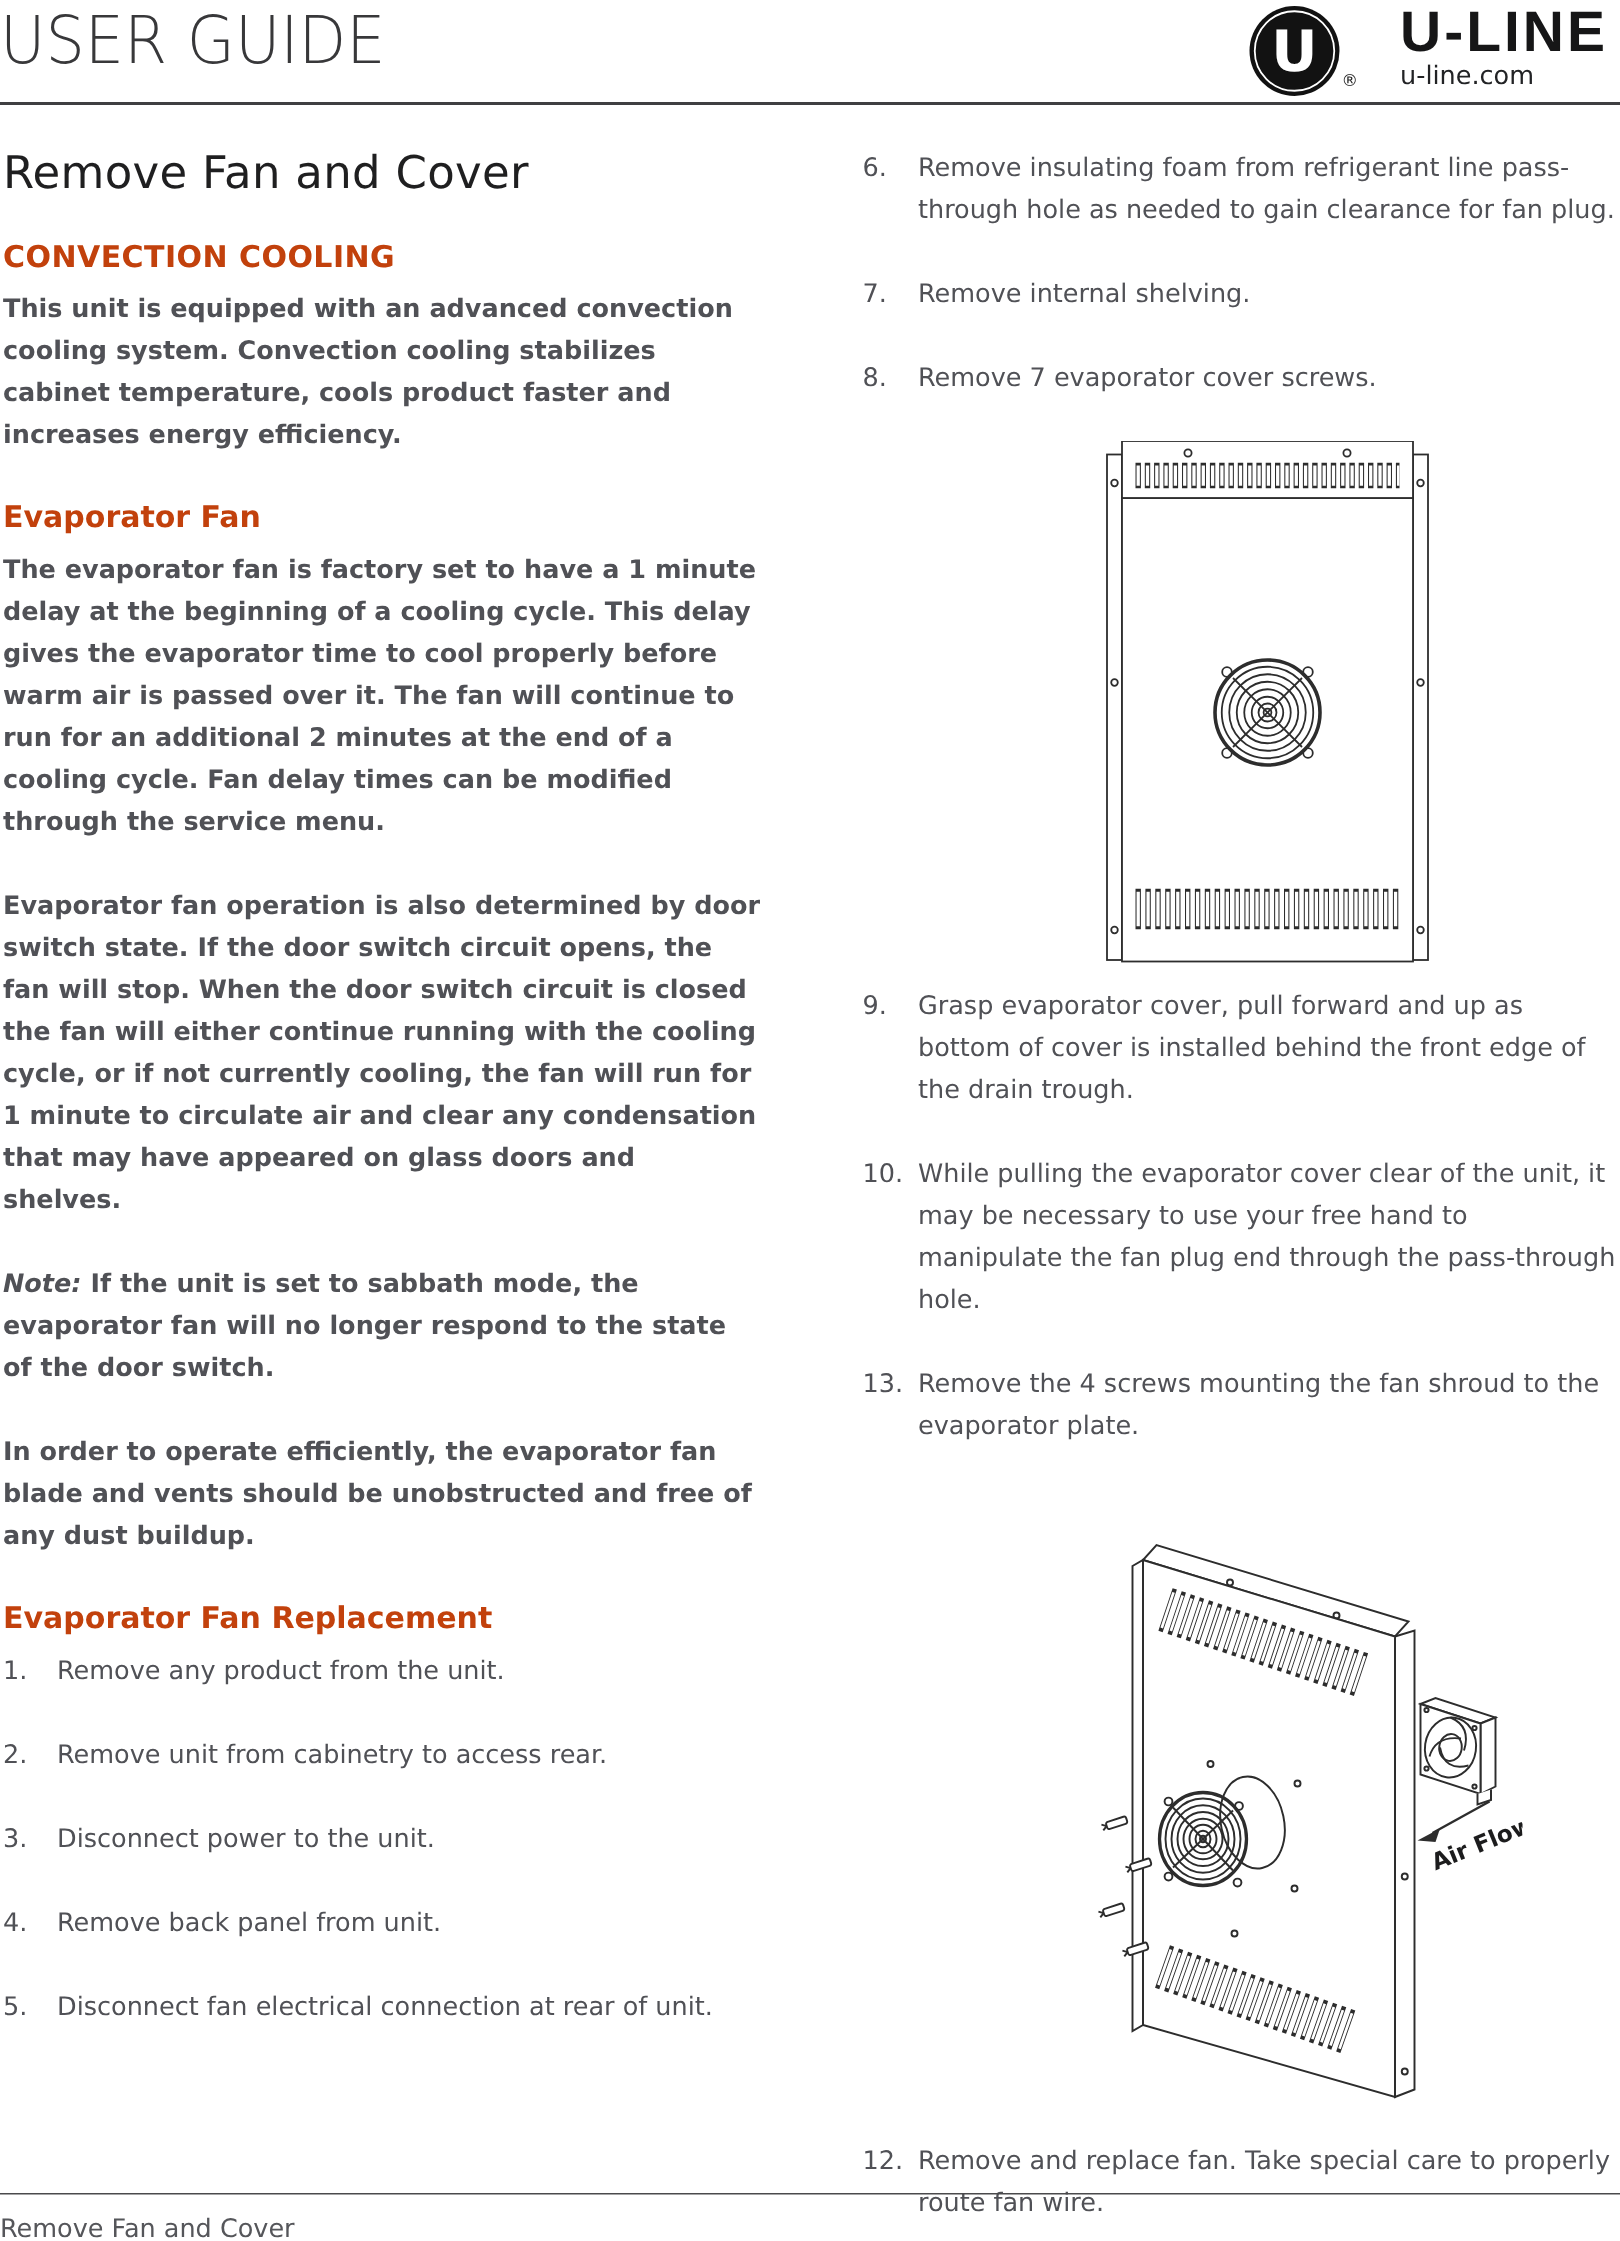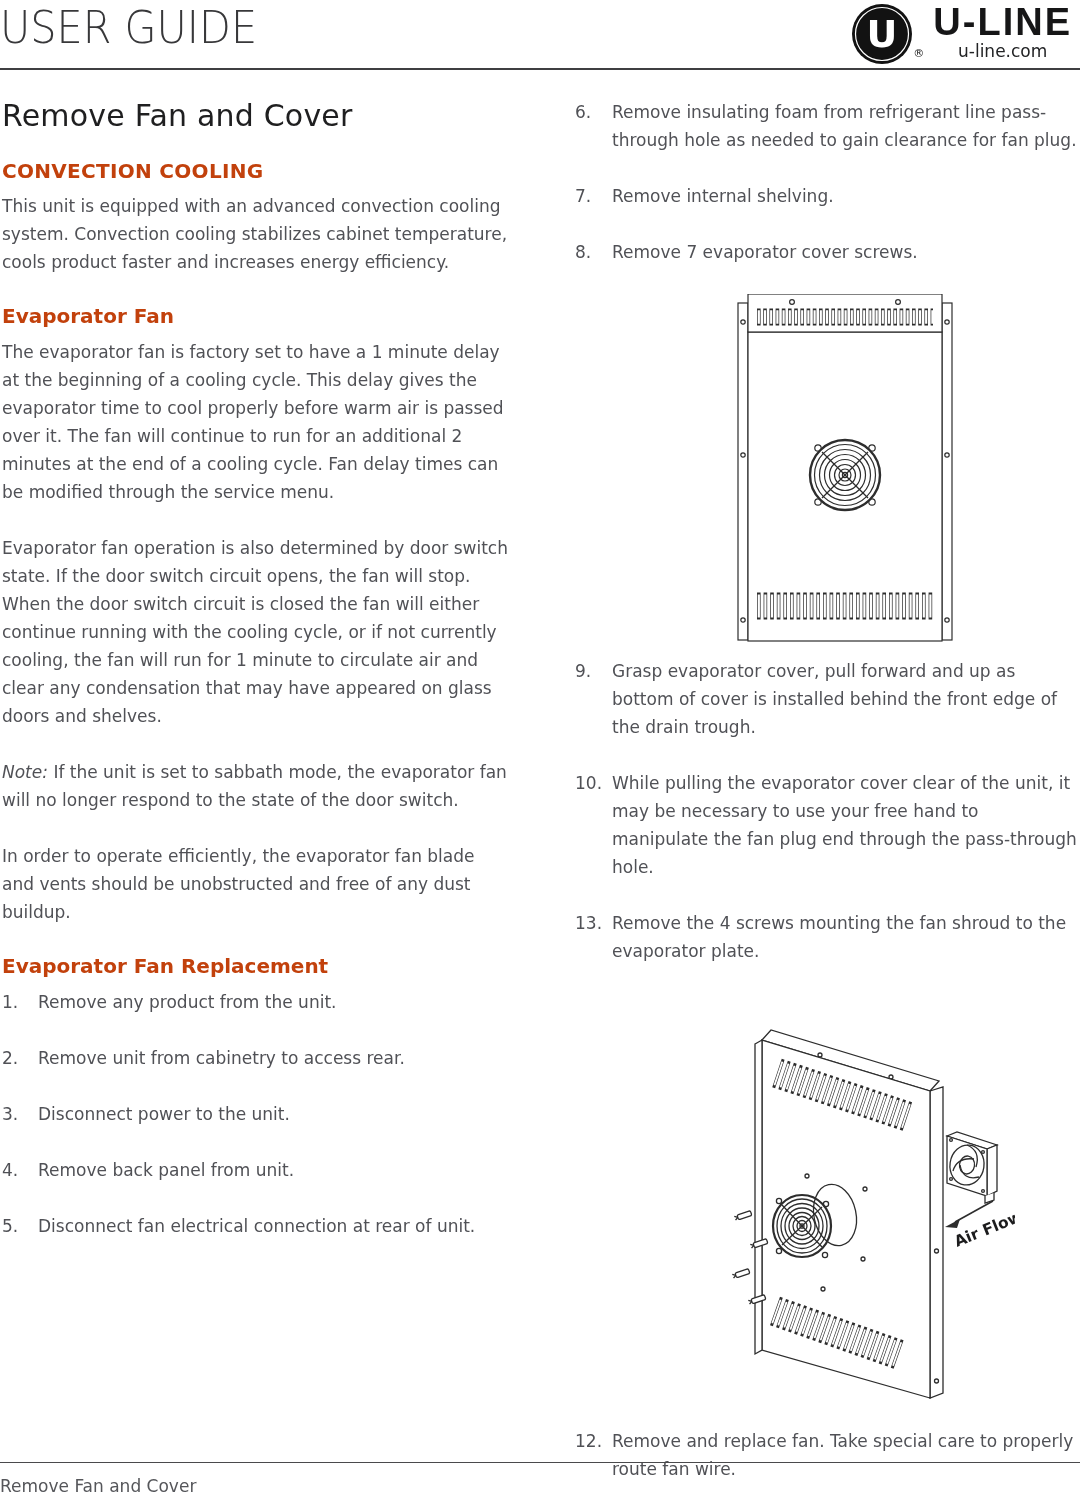--- a/index.html
+++ b/index.html
@@ -8,36 +8,36 @@
     font-family:"DejaVu Sans", sans-serif;color:#505156;overflow:hidden;
   }
   
   .hdr-title{
     position:absolute;left:0;top:2px;font-size:44px;font-weight:300;
     letter-spacing:0px;color:#38383a;transform:scaleX(.94);transform-origin:left top;
   }
   .logo{position:absolute;right:8px;top:2px;display:flex;align-items:flex-start;}
   .logo-mark{width:64px;height:64px;position:relative;}
   .logo-reg{position:absolute;right:-10px;bottom:6px;font-size:11px;color:#222;}
-  .logo-text{margin-left:19px;text-align:center;}
+  .logo-text{margin-left:38px;text-align:left;}
   .brand{
     font-family:"Liberation Sans", sans-serif;font-size:38px;font-weight:700;
     letter-spacing:2px;color:#161617;line-height:40px;
   }
   .brand-url{font-size:17px;color:#222325;line-height:18px;margin-top:0px;}
   .hdr-rule{position:absolute;left:0;right:0;top:68px;border-top:2px solid #3f3f41;}
   
   .col{position:absolute;top:98px;}
   .col-left{left:2px;width:506px;}
   .col-right{left:575px;width:505px;}
   .page-title{font-size:30px;font-weight:400;color:#1f1f20;margin:0 0 26px 0;letter-spacing:.2px;}
   h2,h3{font-size:20px;font-weight:700;color:#c2410c;margin:0;}
   h2{margin-bottom:9px;letter-spacing:.3px;}
   h3{margin-bottom:10px;}
-  p{font-size:17px;line-height:28px;margin:0 0 28px 0;}
+  p{font-size:17px;line-height:28px;margin:0 0 28px 0;font-weight:bold;}
   .note-label{font-style:italic;}
   .step{display:flex;margin:0 0 28px 0;font-size:17px;line-height:28px;}
   .col-left .step-num{flex:none;width:36px;}
   .col-right .step-num{flex:none;width:37px;}
   .step-text{flex:1;}
   
   .fig1{margin:10px 0 12px 160px;display:block;}
   .fig2{margin:6px 0 6px 120px;display:block;}
   
   .ftr-rule{position:absolute;left:0;right:0;top:1462px;border-top:1.5px solid #4a4a4c;}

